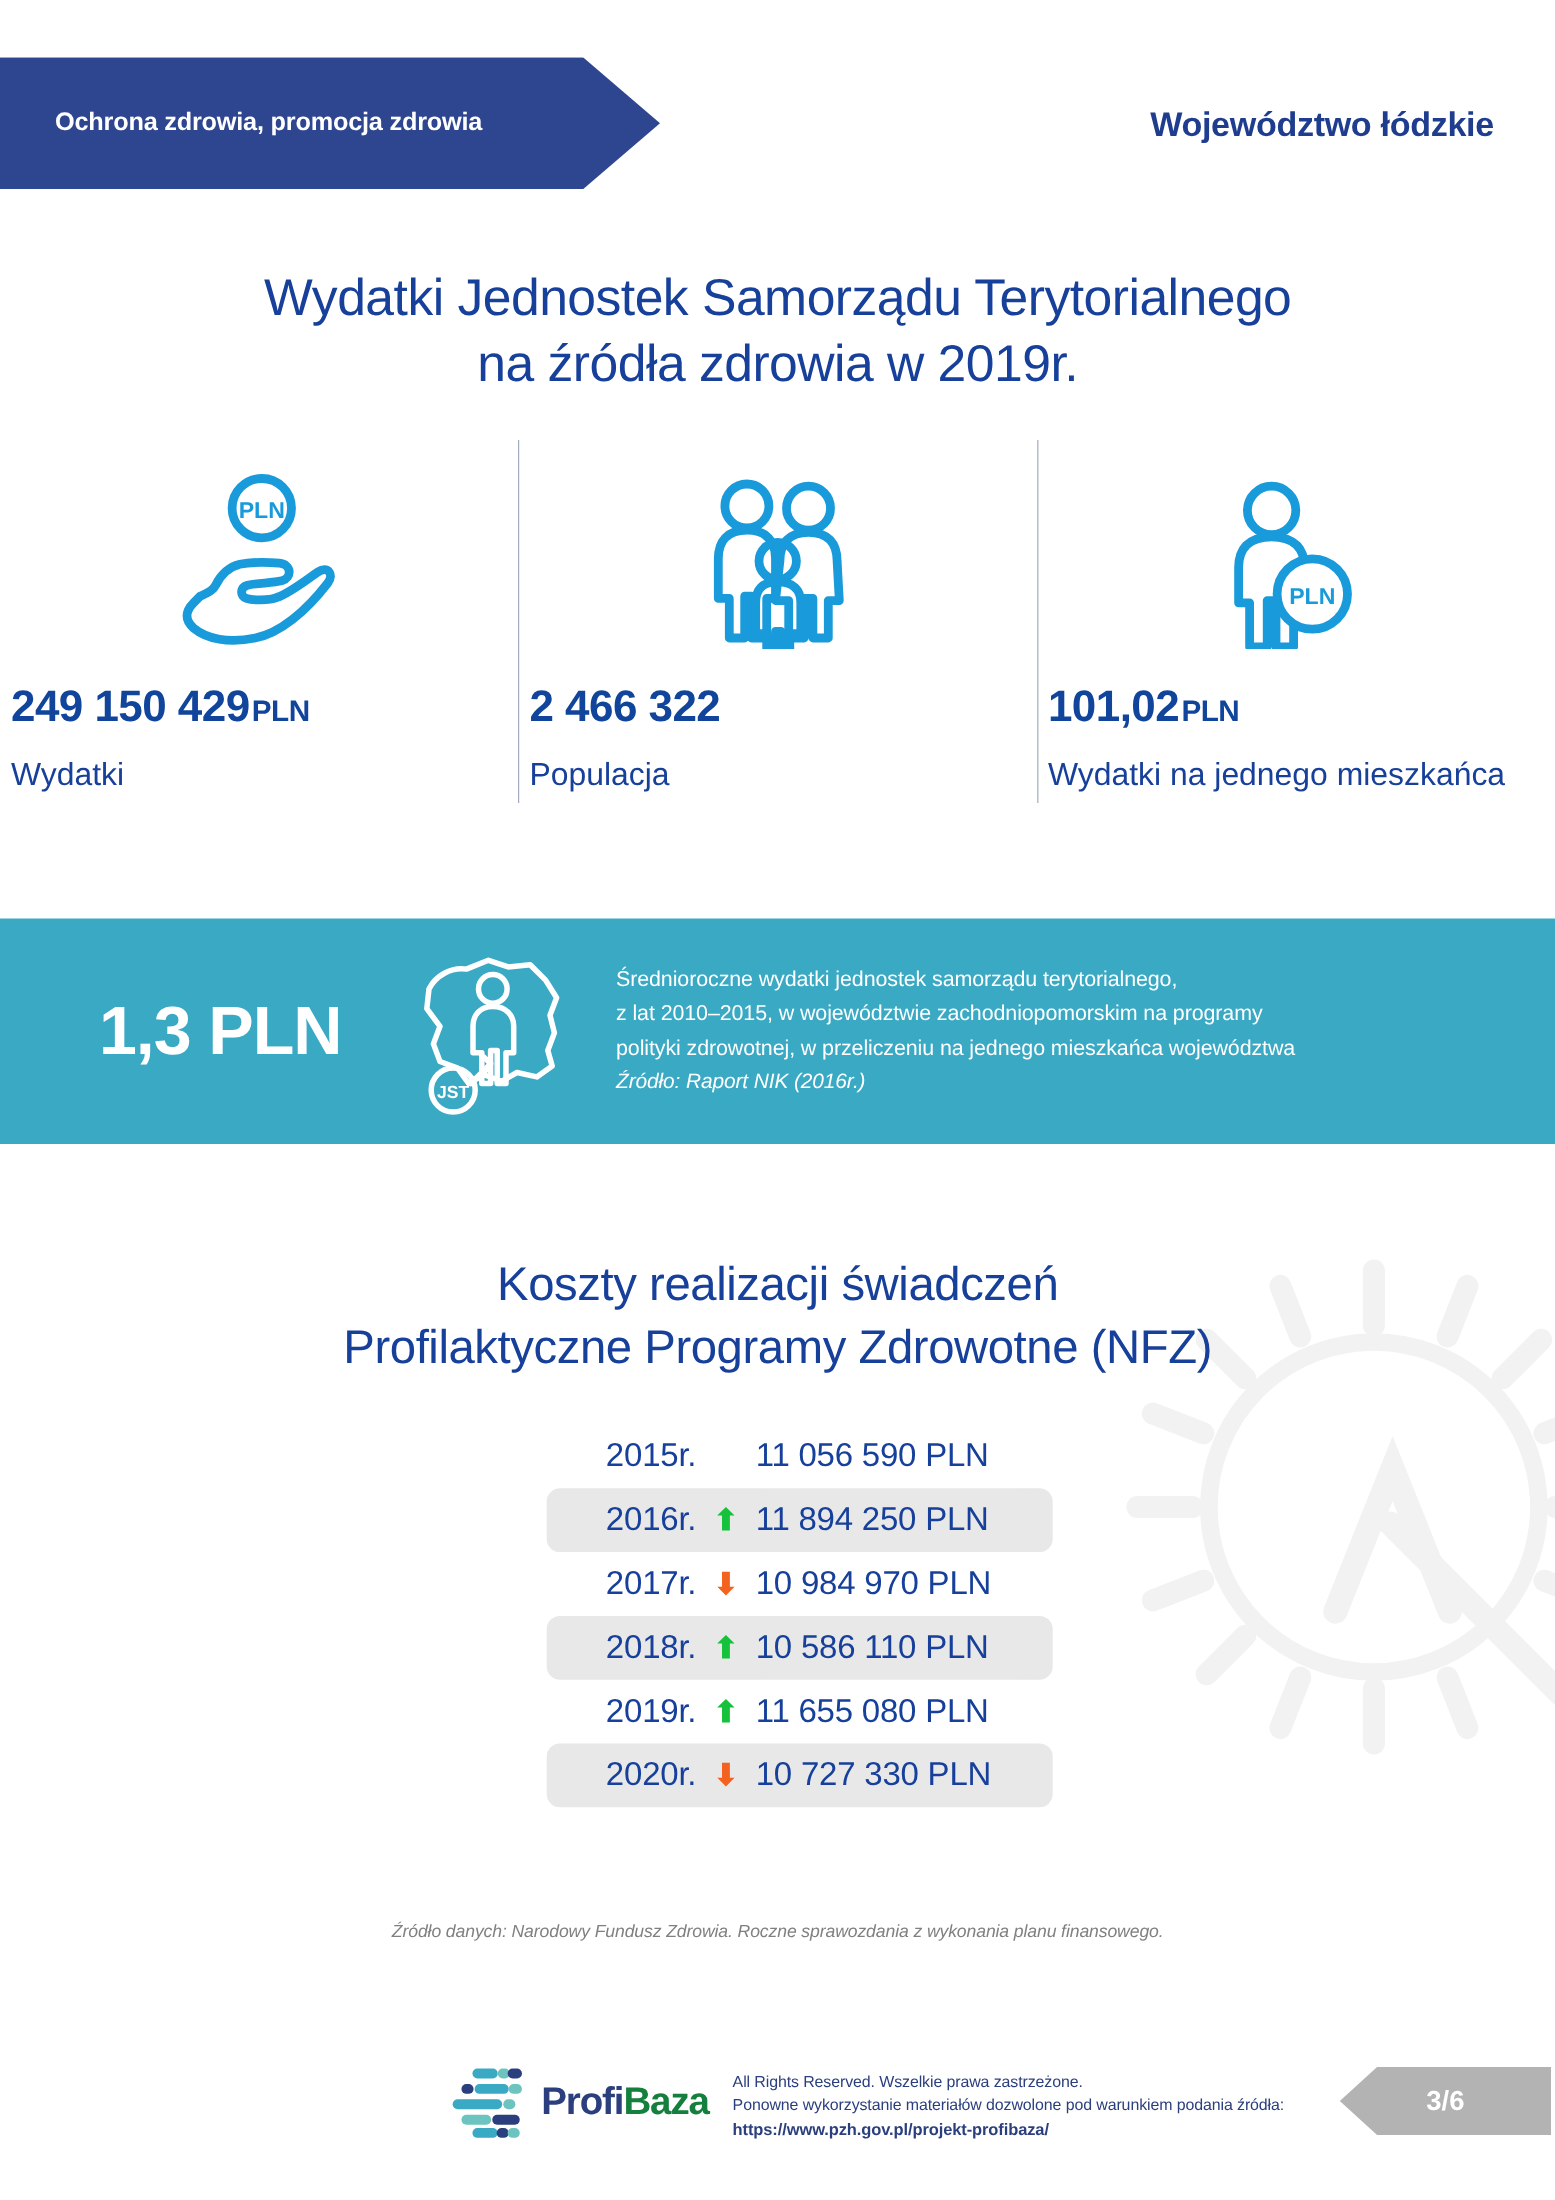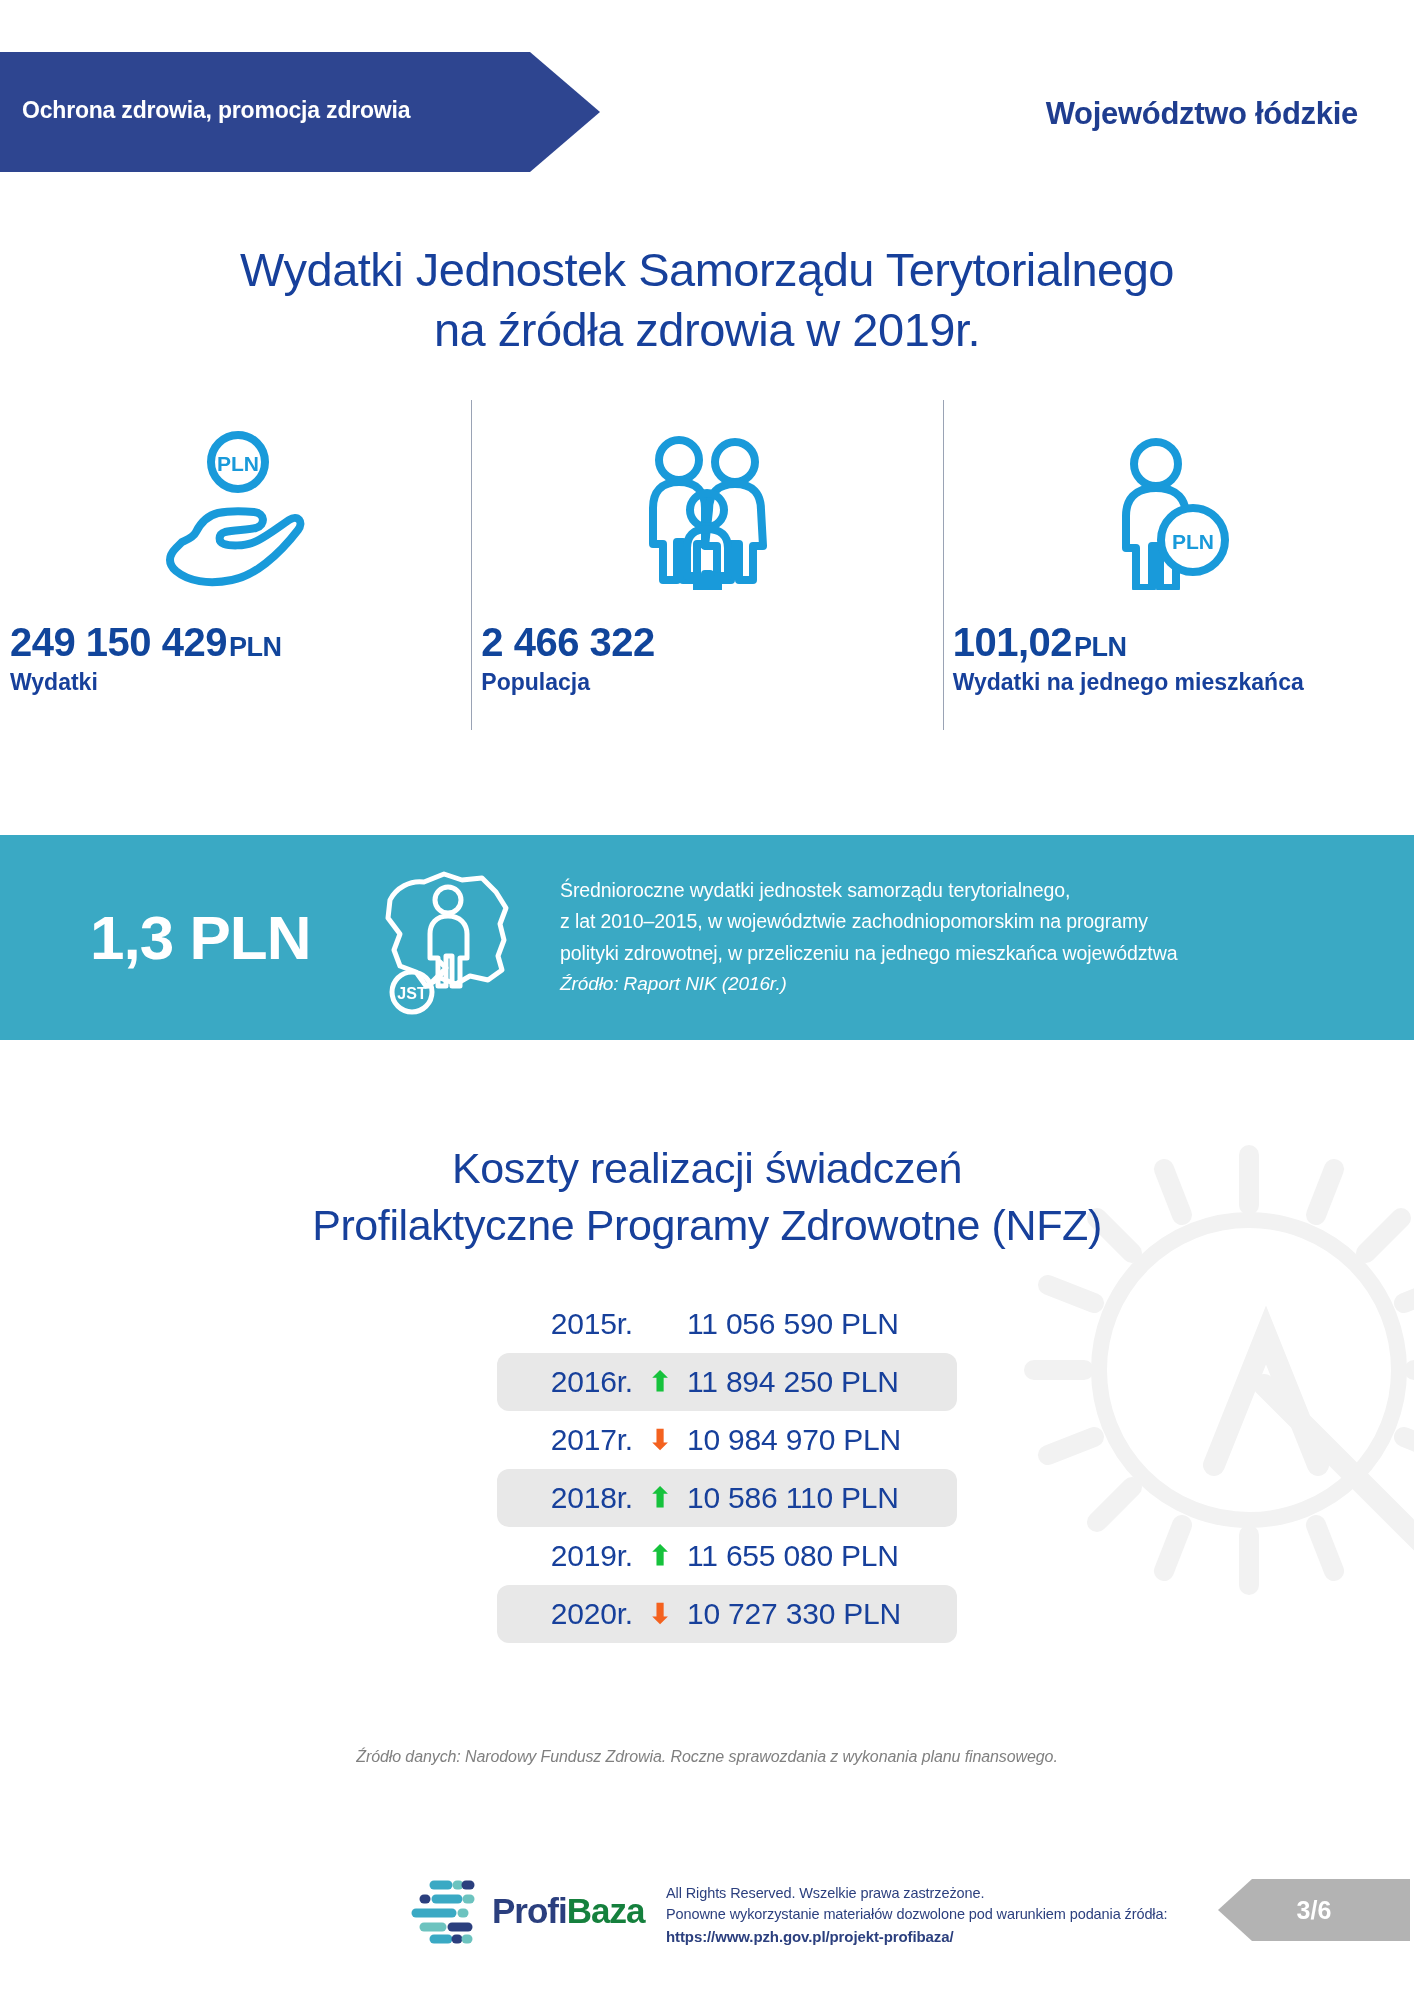--- a/index.html
+++ b/index.html
@@ -33,21 +33,21 @@
     -webkit-clip-path: polygon(0 0, 530px 0, 600px 60px, 530px 120px, 0 120px);
     clip-path: polygon(0 0, 530px 0, 600px 60px, 530px 120px, 0 120px);
     display: flex;
     align-items: center;
   }
   .header-tag-label {
     color: #ffffff;
     font-size: 23px;
     font-weight: bold;
     letter-spacing: -0.2px;
-    margin-left: 22px;
+    margin-left: 50px;
     margin-top: -4px;
   }
   .header-region {
     position: absolute;
     top: 96px;
     right: 56px;
     color: #1f3d8f;
     font-size: 31px;
     font-weight: bold;
     letter-spacing: -0.3px;
@@ -103,24 +103,24 @@
     font-weight: bold;
     letter-spacing: -0.5px;
     white-space: nowrap;
   }
   .stat-value .unit {
     font-size: 27px;
     font-weight: bold;
     margin-left: 2px;
   }
   .stat-label {
-    margin-top: 4px;
+    margin-top: 24px;
     color: #17409b;
-    font-size: 23px;
-    font-weight: 700;
+    font-size: 29px;
+    font-weight: 400;
   }
 
   
   .banner {
     position: absolute;
     top: 835px;
     left: 0;
     width: 1414px;
     height: 205px;
     background: #3aa9c4;

